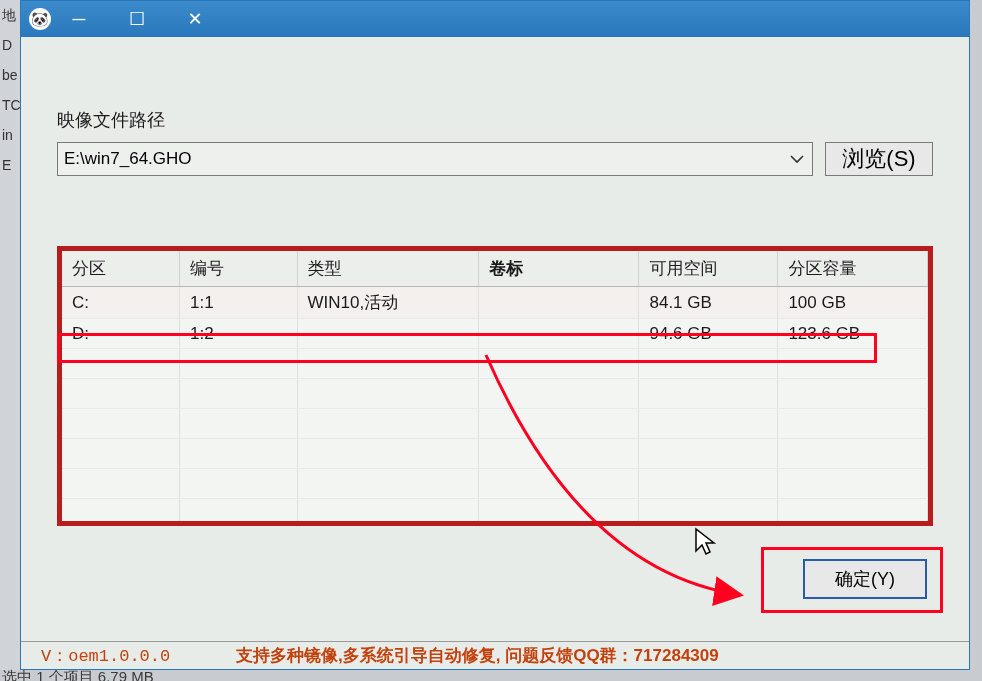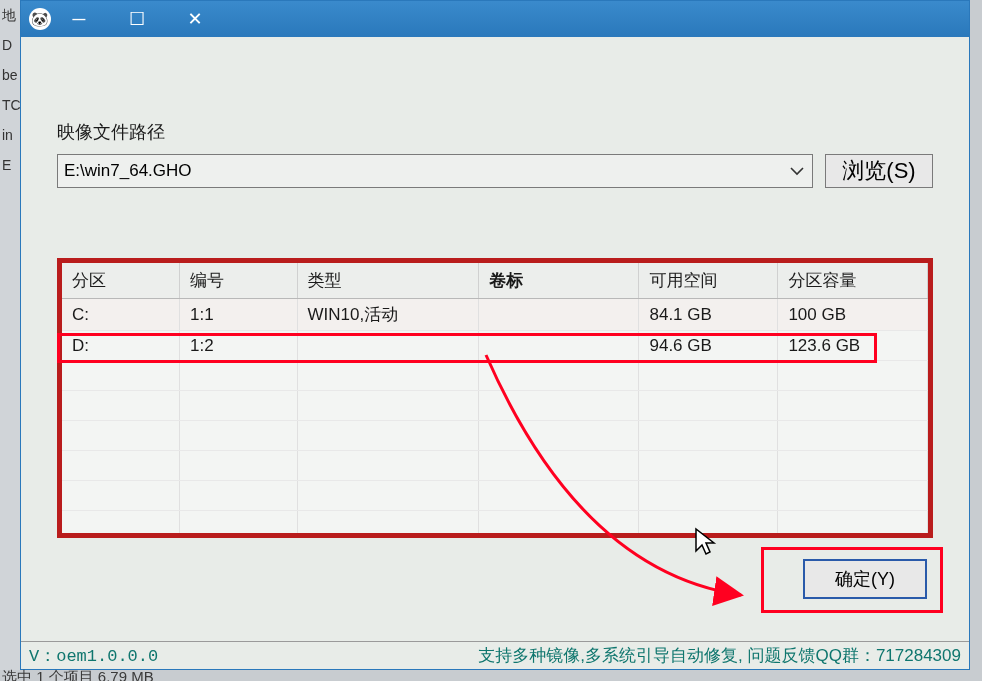--- a/index.html
+++ b/index.html
@@ -60,21 +60,21 @@
       height: 30px;
       display: flex;
       align-items: center;
       justify-content: center;
       color: #fff;
       font-size: 18px;
       cursor: pointer;
     }
     .content {
       flex: 1;
-      padding: 28px 36px 10px 36px;
+      padding: 16px 36px 10px 36px;
       position: relative;
       background: #e8ece8;
     }
     .section-label {
       font-size: 18px;
       color: #1a1a1a;
       margin-bottom: 10px;
       margin-top: 55px;
     }
     .path-row {
@@ -165,33 +165,32 @@
       align-items: center;
       justify-content: center;
       cursor: pointer;
       text-align: center;
     }
     .statusbar {
       height: 28px;
       border-top: 1px solid #9a9a9a;
       display: flex;
       align-items: center;
-      padding: 0 8px;
+      padding: 0 20px;
       font-size: 17px;
       background: #e8ece8;
-      color: #0f766e;
+      color: #c2410c;
     }
     .statusbar .ver {
       width: 195px;
       font-family: "Courier New", monospace;
     }
     .statusbar .msg {
       flex: 1;
-      font-weight: normal;
-      text-align: right;
+      font-weight: bold;
     }
     
     .annot-red-row {
       position: absolute;
       border: 3px solid #ff0020;
       pointer-events: none;
     }
     .annot-red-btn {
       position: absolute;
       border: 3px solid #ff0020;

